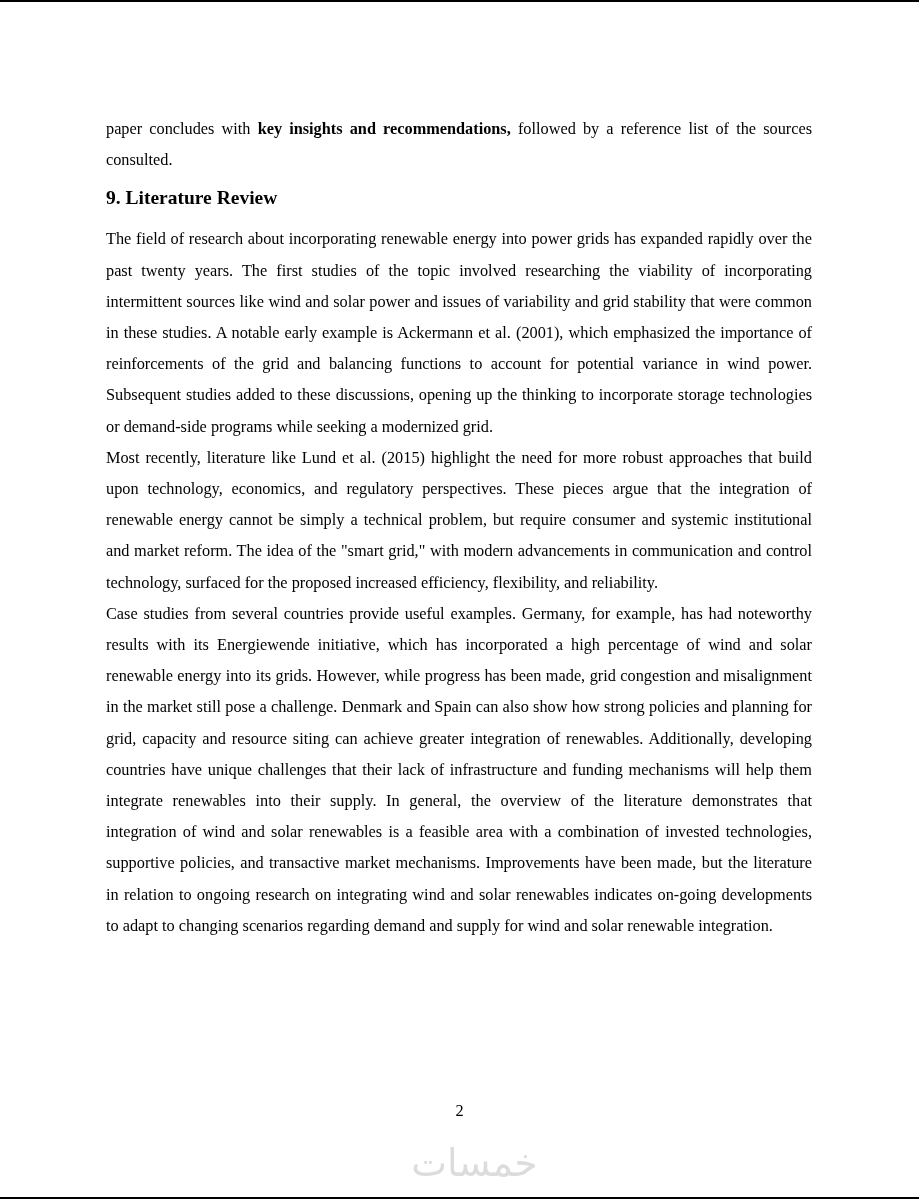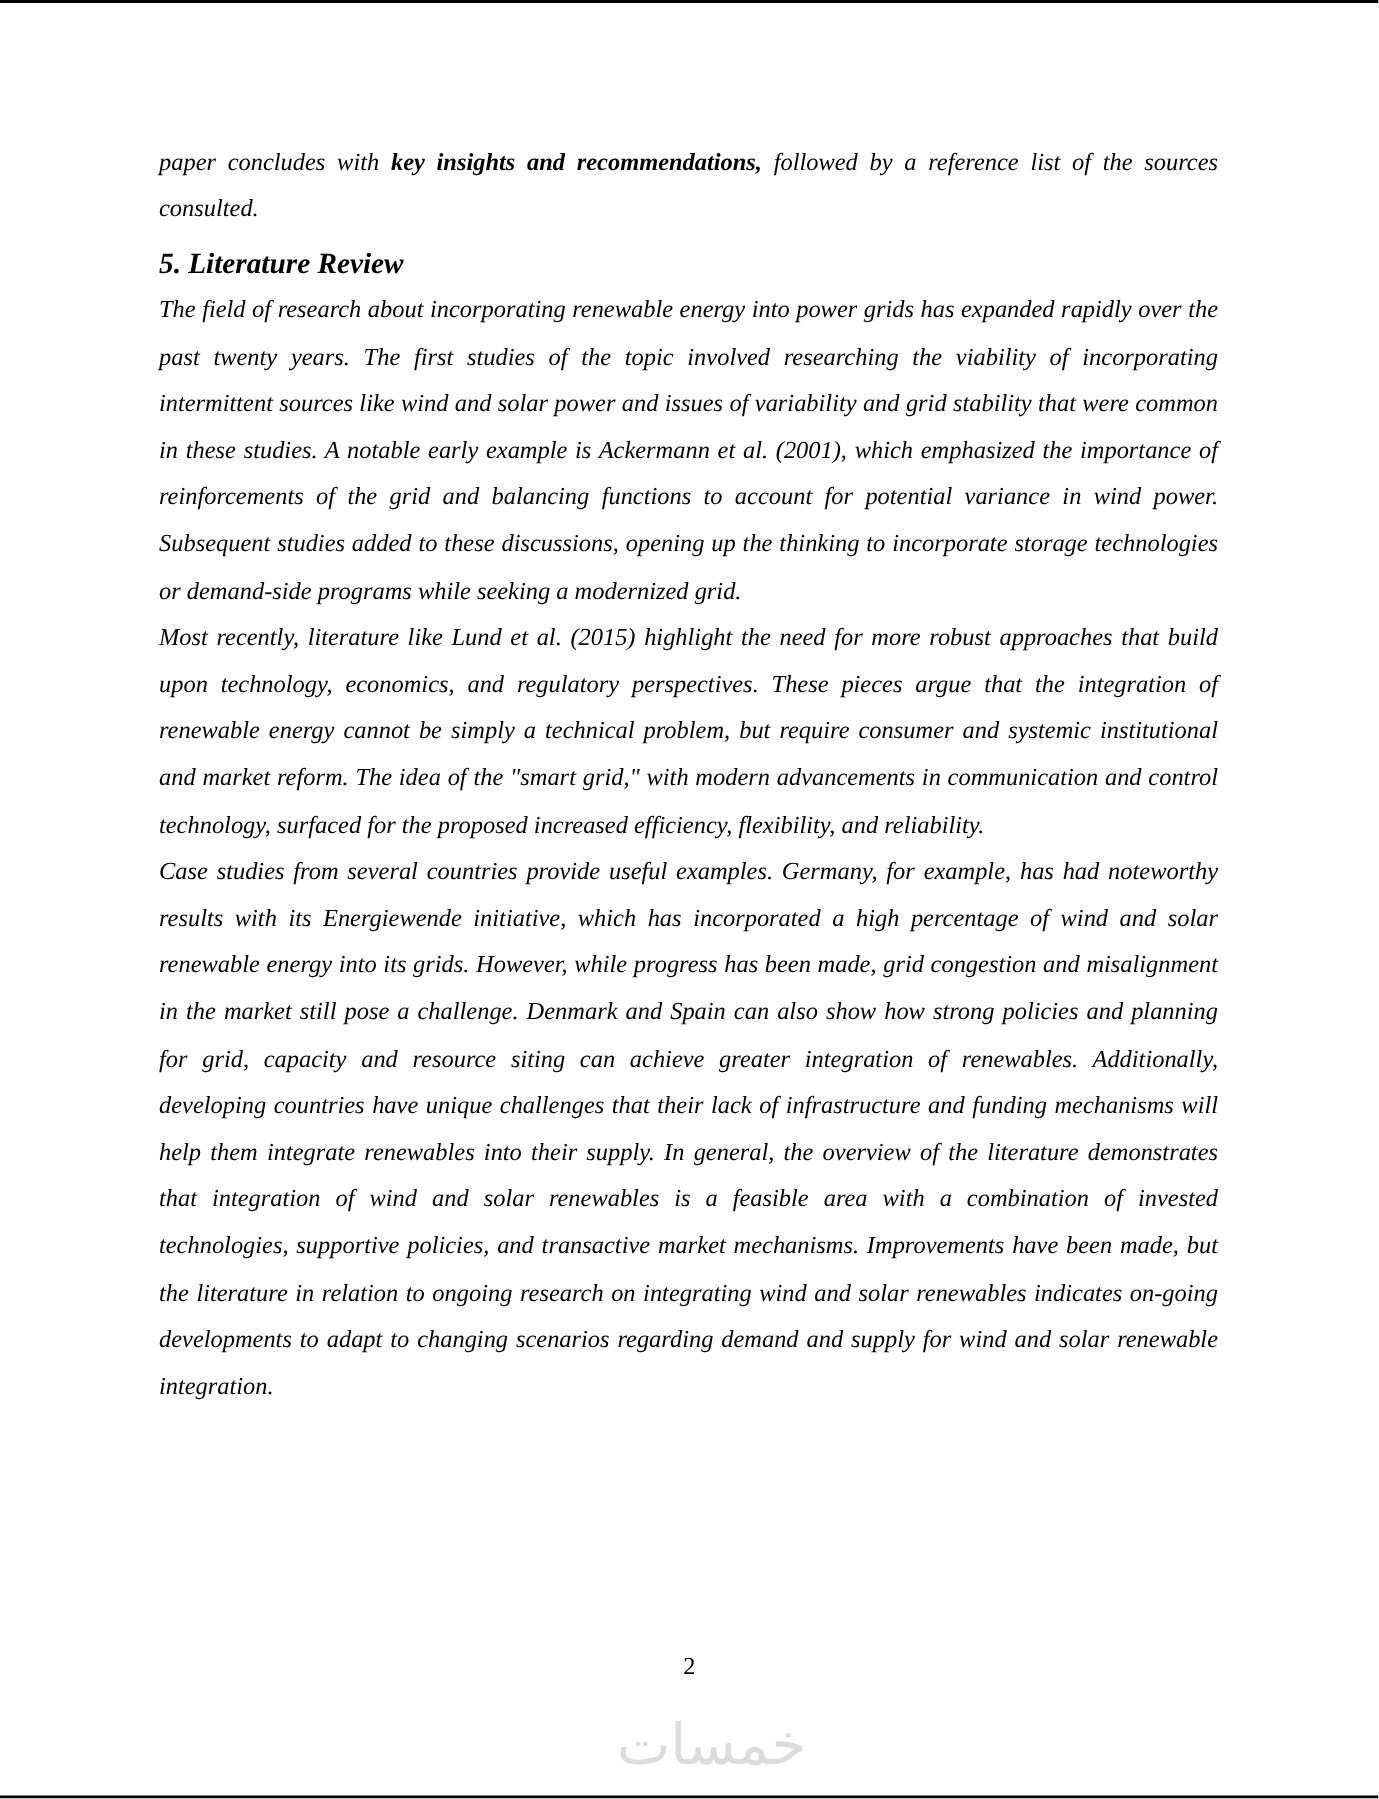--- a/index.html
+++ b/index.html
@@ -27,41 +27,40 @@
       position: absolute;
       left: 0;
       top: 1197px;
       width: 919px;
       height: 2px;
       background: #000;
     }
     .page {
       position: absolute;
       left: 106px;
-      top: 92px;
+      top: 113px;
       width: 706px;
-      font-style: italic;
     }
     .para {
       margin: 0;
       font-size: 16.3px;
       line-height: 31.2px;
       text-align: justify;
       text-align-last: left;
     }
     .para + .para {
     }
     .heading {
       margin: 10px 0 0 0;
       font-size: 19.5px;
       font-weight: bold;
       line-height: 26px;
     }
     .heading + .para {
-      margin-top: 0;
+      margin-top: 12px;
     }
     b { font-weight: bold; }
     .page-number {
       position: absolute;
       left: 0;
       width: 919px;
       top: 1101px;
       text-align: center;
       font-size: 16.3px;
       line-height: 20px;
@@ -81,21 +80,21 @@
     }
   </style>
 </head>
 <body>
 
 <div class="rule-top"></div>
 
 <div class="page">
   <p class="para"><span>paper concludes with </span><b>key insights and recommendations,</b><span> followed by a reference list of the sources consulted.</span></p>
 
-  <h2 class="heading">5. Literature Review</h2>
+  <h2 class="heading">9. Literature Review</h2>
 
   <p class="para">The field of research about incorporating renewable energy into power grids has expanded rapidly over the past twenty years. The first studies of the topic involved researching the viability of incorporating intermittent sources like wind and solar power and issues of variability and grid stability that were common in these studies. A notable early example is Ackermann et al. (2001), which emphasized the importance of reinforcements of the grid and balancing functions to account for potential variance in wind power. Subsequent studies added to these discussions, opening up the thinking to incorporate storage technologies or demand-side programs while seeking a modernized grid.</p>
   <p class="para">Most recently, literature like Lund et al. (2015) highlight the need for more robust approaches that build upon technology, economics, and regulatory perspectives. These pieces argue that the integration of renewable energy cannot be simply a technical problem, but require consumer and systemic institutional and market reform. The idea of the "smart grid," with modern advancements in communication and control technology, surfaced for the proposed increased efficiency, flexibility, and reliability.</p>
   <p class="para">Case studies from several countries provide useful examples. Germany, for example, has had noteworthy results with its Energiewende initiative, which has incorporated a high percentage of wind and solar renewable energy into its grids. However, while progress has been made, grid congestion and misalignment in the market still pose a challenge. Denmark and Spain can also show how strong policies and planning for grid, capacity and resource siting can achieve greater integration of renewables. Additionally, developing countries have unique challenges that their lack of infrastructure and funding mechanisms will help them integrate renewables into their supply. In general, the overview of the literature demonstrates that integration of wind and solar renewables is a feasible area with a combination of invested technologies, supportive policies, and transactive market mechanisms. Improvements have been made, but the literature in relation to ongoing research on integrating wind and solar renewables indicates on-going developments to adapt to changing scenarios regarding demand and supply for wind and solar renewable integration.</p>
 </div>
 
 <div class="page-number">2</div>
 
 <div class="watermark">خمسات</div>
 

